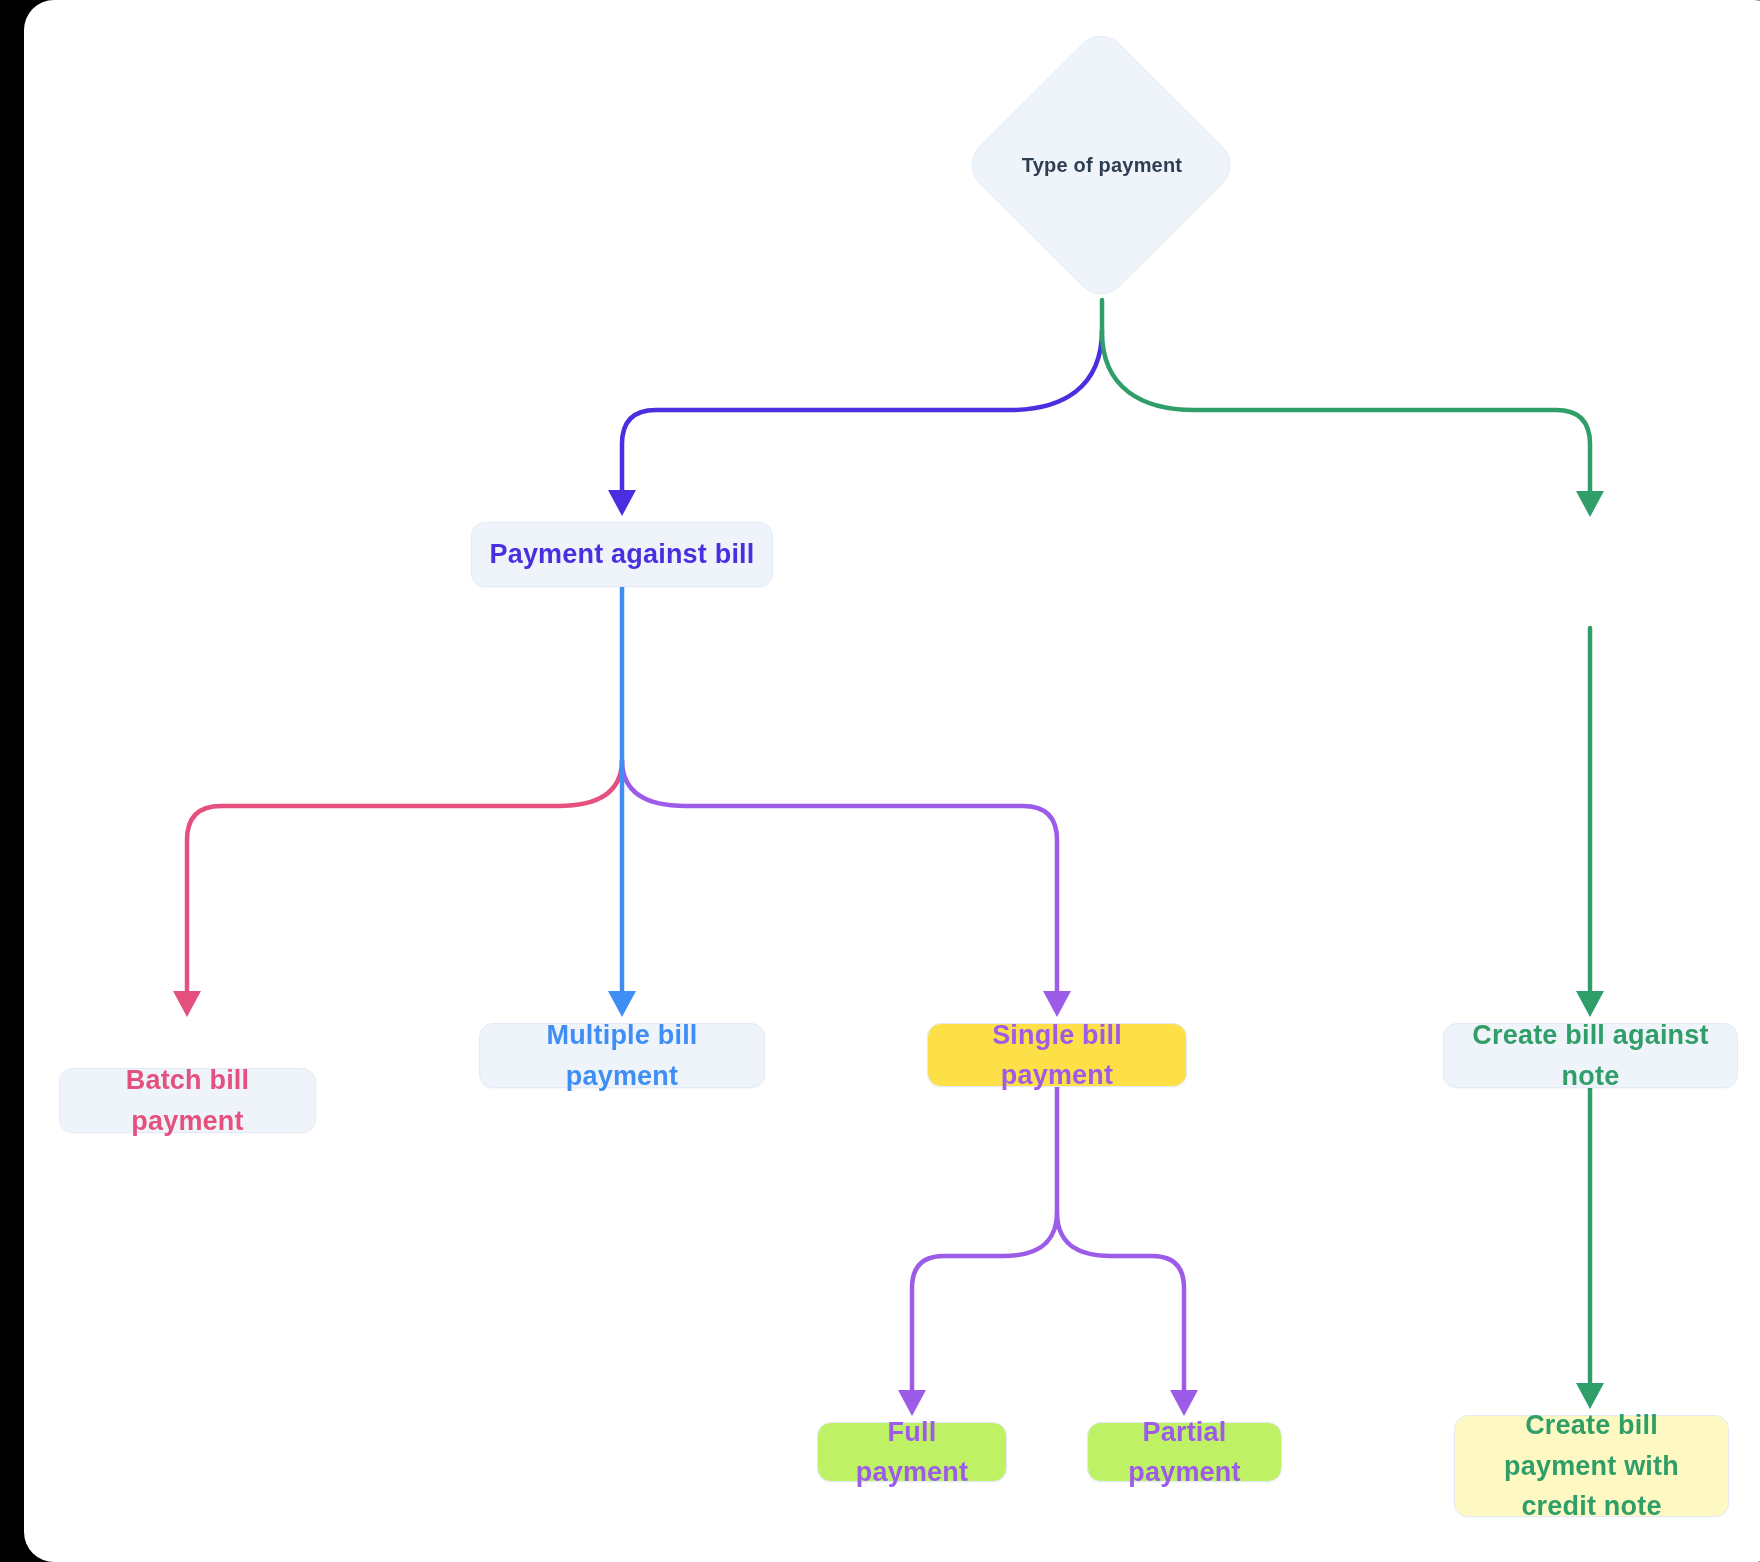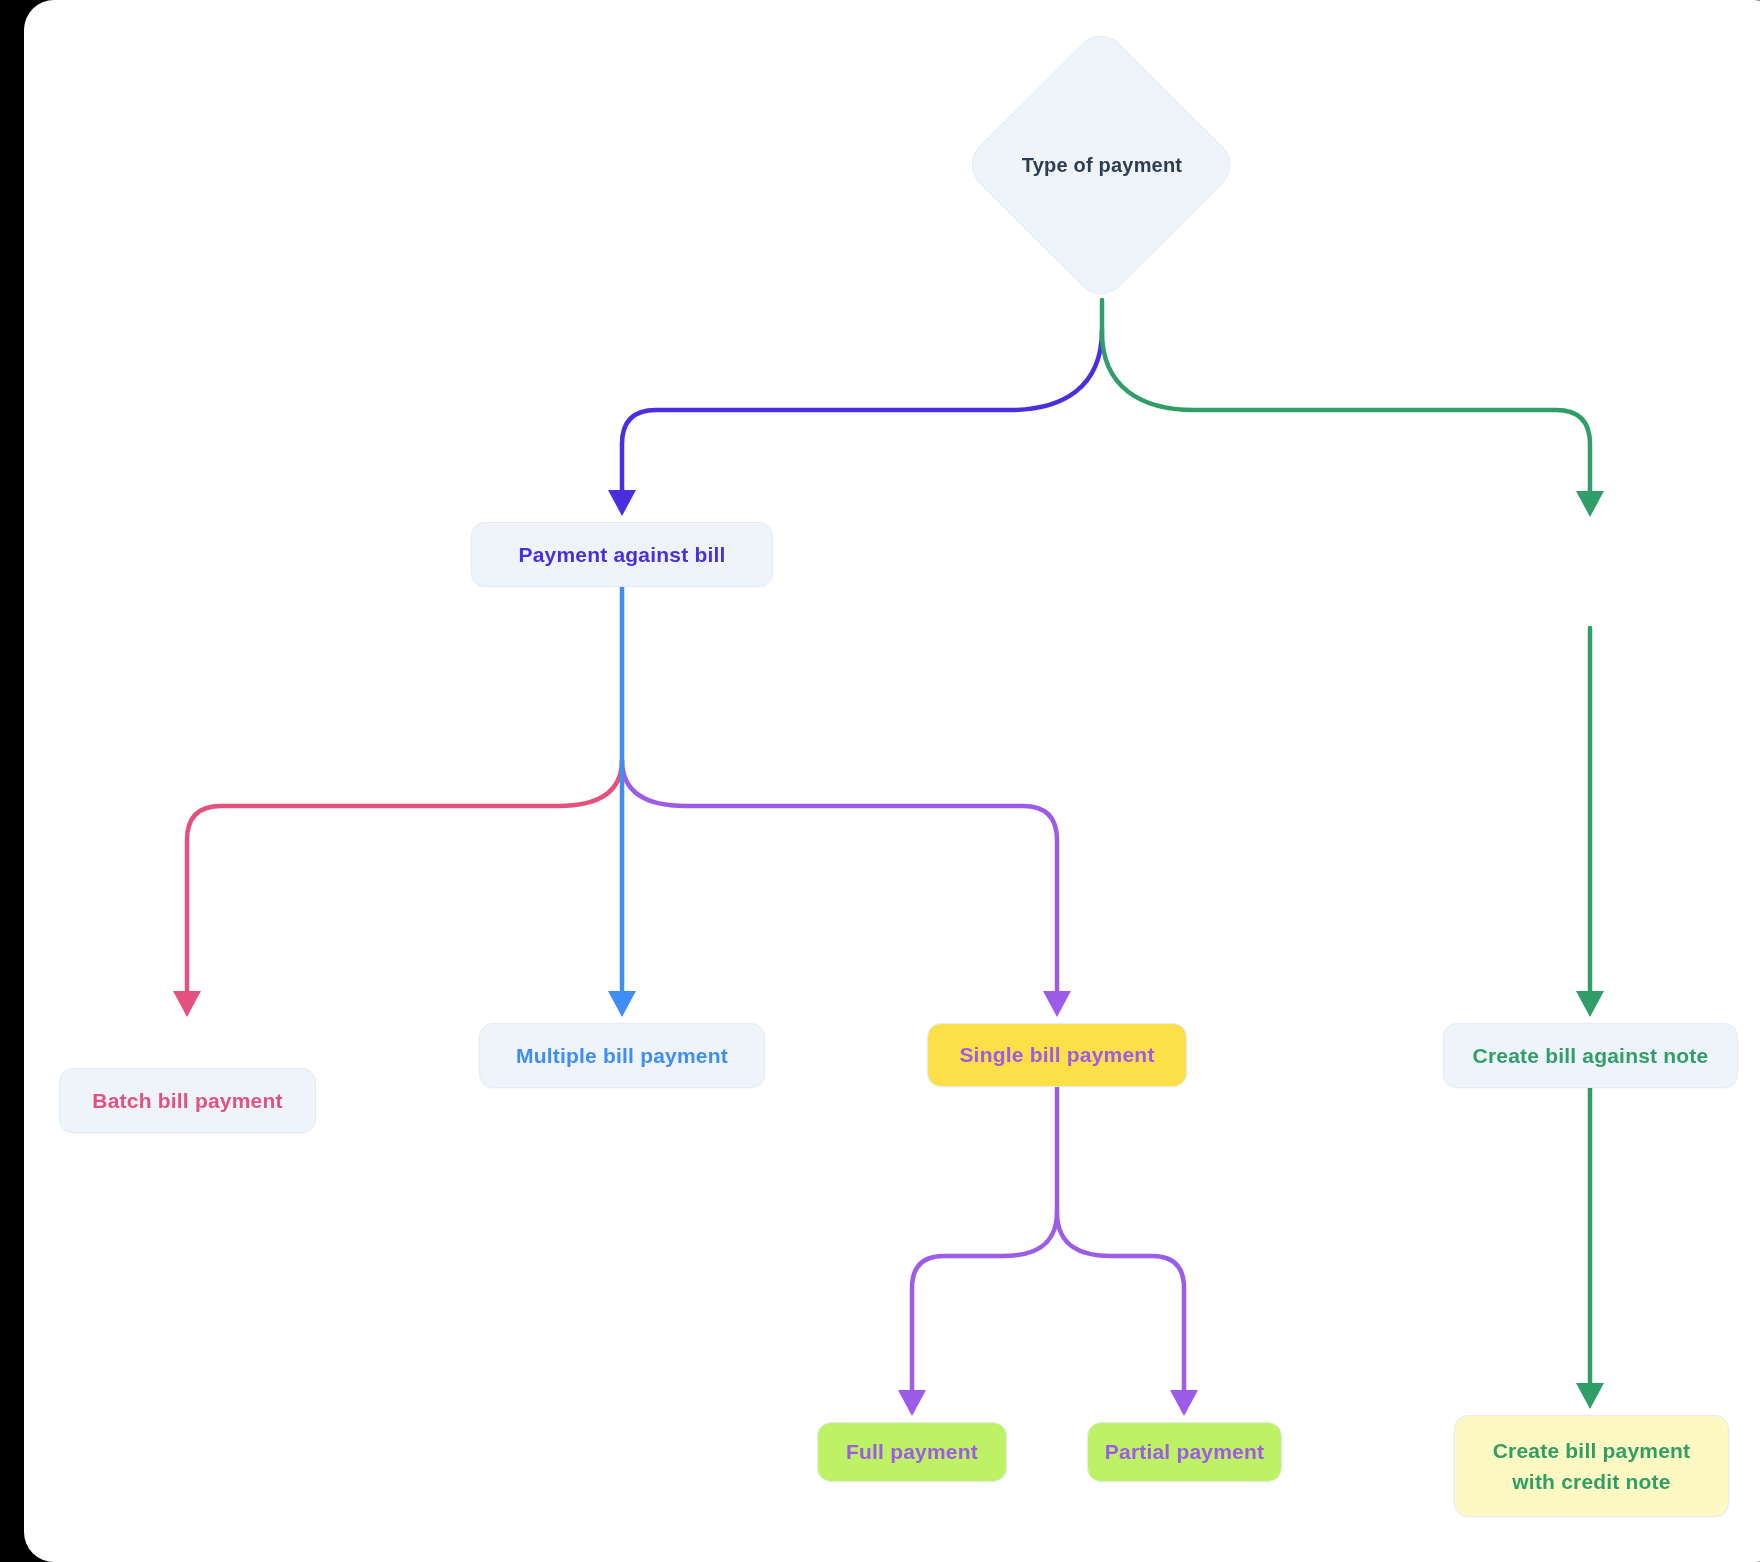--- a/index.html
+++ b/index.html
@@ -14,21 +14,21 @@
   }
   .edges { position:absolute; left:0; top:0; width:1760px; height:1562px; }
   .edges path { fill:none; stroke-width:4.5; stroke-linecap:round; }
   .node {
     position:absolute;
     display:flex; align-items:center; justify-content:center;
     border:1.5px solid #e3ecf6;
     background:#eff4fa;
     border-radius:14px;
     font-weight:700;
-    font-size:21px;
+    font-size:27px;
     line-height:1.5;
     text-align:center;
     letter-spacing:.2px;
     box-shadow:0 1px 2px rgba(16,42,80,.04);
     box-sizing:border-box;
     padding:4px 14px;
   }
   .diamond-shape {
     position:absolute;
     left:978px; top:66px;

